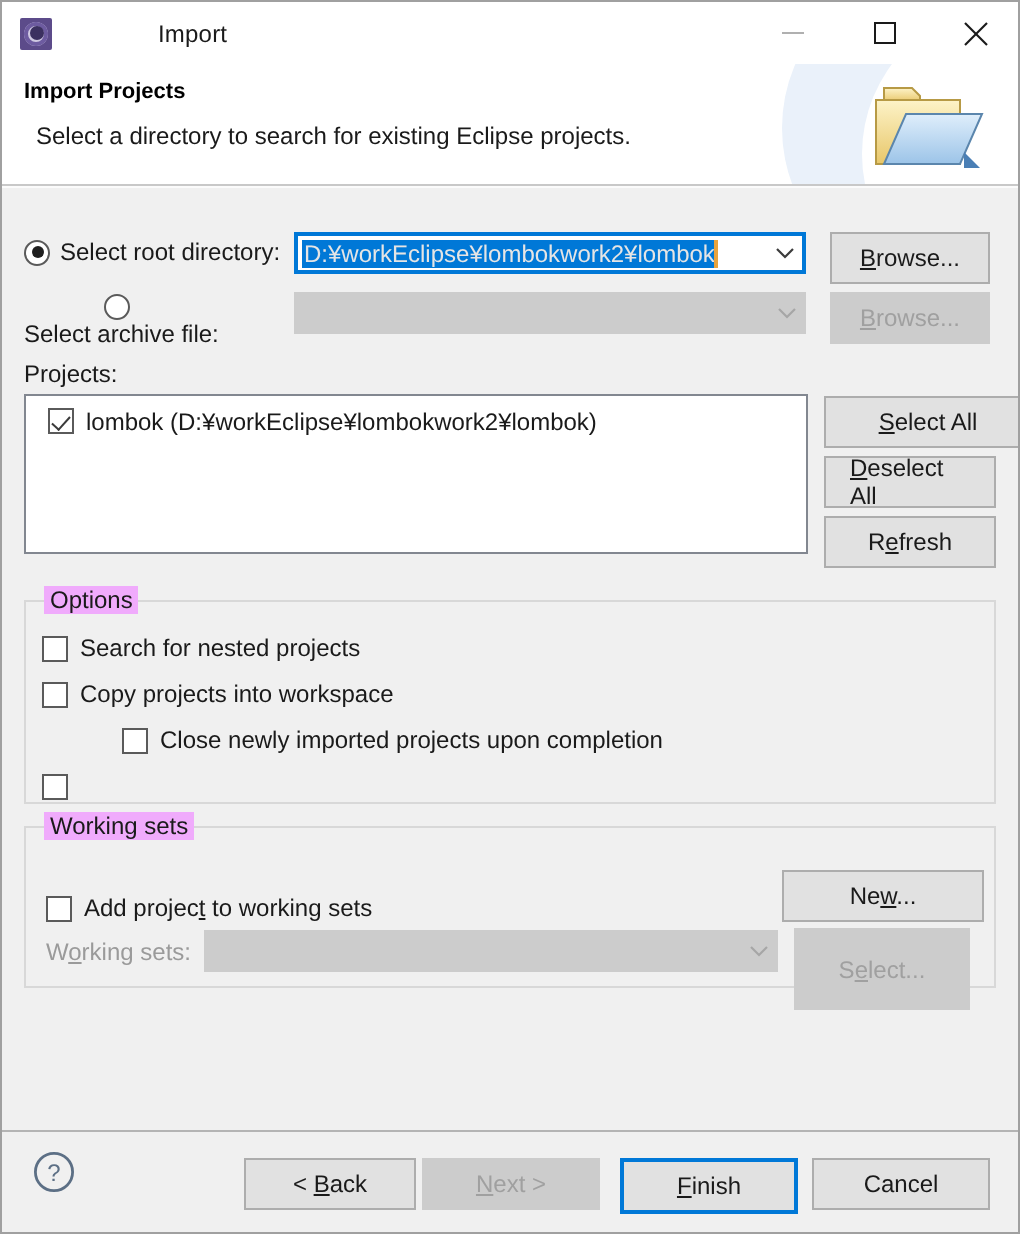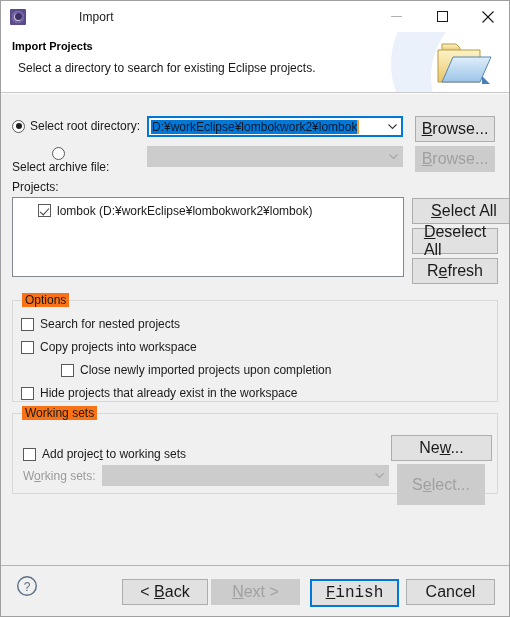--- a/index.html
+++ b/index.html
@@ -184,21 +184,21 @@
   .combo.disabled { background: #cccccc; border: 1px solid #cccccc; }
   .combo-text {
     flex: 1 1 auto;
     padding-left: 2px;
     font-size: 12px;
     white-space: nowrap;
     overflow: hidden;
   }
   .sel-text {
     background: #0078d7;
-    color: #0f172a;
+    color: #e5e5e5;
     padding: 1px 0 2px 1px;
   }
   .caret {
     display: inline-block;
     width: 2px;
     height: 14px;
     background: #e8a33d;
     vertical-align: -3px;
   }
   .combo-arrow {
@@ -209,42 +209,42 @@
     justify-content: center;
   }
 
   
   .btn {
     position: absolute;
     box-sizing: border-box;
     background: #e1e1e1;
     border: 1px solid #adadad;
     font-family: "Liberation Sans", sans-serif;
-    font-size: 16px;
+    font-size: 12px;
     color: #1a1a1a;
     display: flex;
     align-items: center;
     justify-content: center;
     padding: 12px;
   }
   .btn.disabled { background: #cccccc; border-color: #cccccc; color: #a0a0a0; }
-  .btn.default { border: 2px solid #0078d7; background: #e1e1e1; font-family: Liberation Mono, monospace; }
+  .btn.default { border: 2px solid #0078d7; background: #e1e1e1; }
 
   
   .listbox {
     position: absolute;
     box-sizing: border-box;
     background: #ffffff;
     border: 1px solid #828790;
   }
   .list-item {
     display: flex;
     align-items: center;
     height: 17px;
-    padding-left: 25px;
+    padding-left: 11px;
     margin-top: 4px;
   }
 
   
   .cb {
     width: 13px; height: 13px;
     box-sizing: border-box;
     border: 1px solid #5a5a5a;
     background: #ffffff;
     margin-right: 6px;
@@ -263,21 +263,21 @@
 
   
   .group {
     position: absolute;
     box-sizing: border-box;
     border: 1px solid #d8d8d8;
   }
   .group-title {
     position: absolute;
     top: -8px; left: 9px;
-    background: #f97316;
+    background: #f0abfc;
     padding: 0 3px;
     font-size: 12px;
     color: #1a1a1a;
   }
   .cb-row {
     position: absolute;
     display: flex;
     align-items: center;
     height: 16px;
   }
@@ -422,21 +422,20 @@
     <div class="cb-row" style="left:20px; top:222px;">
       <span class="cb"></span>
       <span class="lbl">Search for nested projects</span>
     </div>
     <div class="cb-row" style="left:20px; top:268px;margin-left:40px;">
       <span class="cb"></span>
       <span class="lbl">Close newly imported projects upon completion</span>
     </div>
     <div class="cb-row" style="left:20px; top:291px;">
       <span class="cb"></span>
-      <span class="lbl">Hide projects that already exist in the workspace</span>
     </div>
 
     <div class="group" style="left:11px; top:319px; width:486px; height:81px;">
       <span class="group-title">Working sets</span>
     </div>
 
     <div class="cb-row" style="left:22px; top:352px;">
       <span class="cb"></span>
       <span class="lbl">Add projec<u>t</u> to working sets</span>
     </div>

